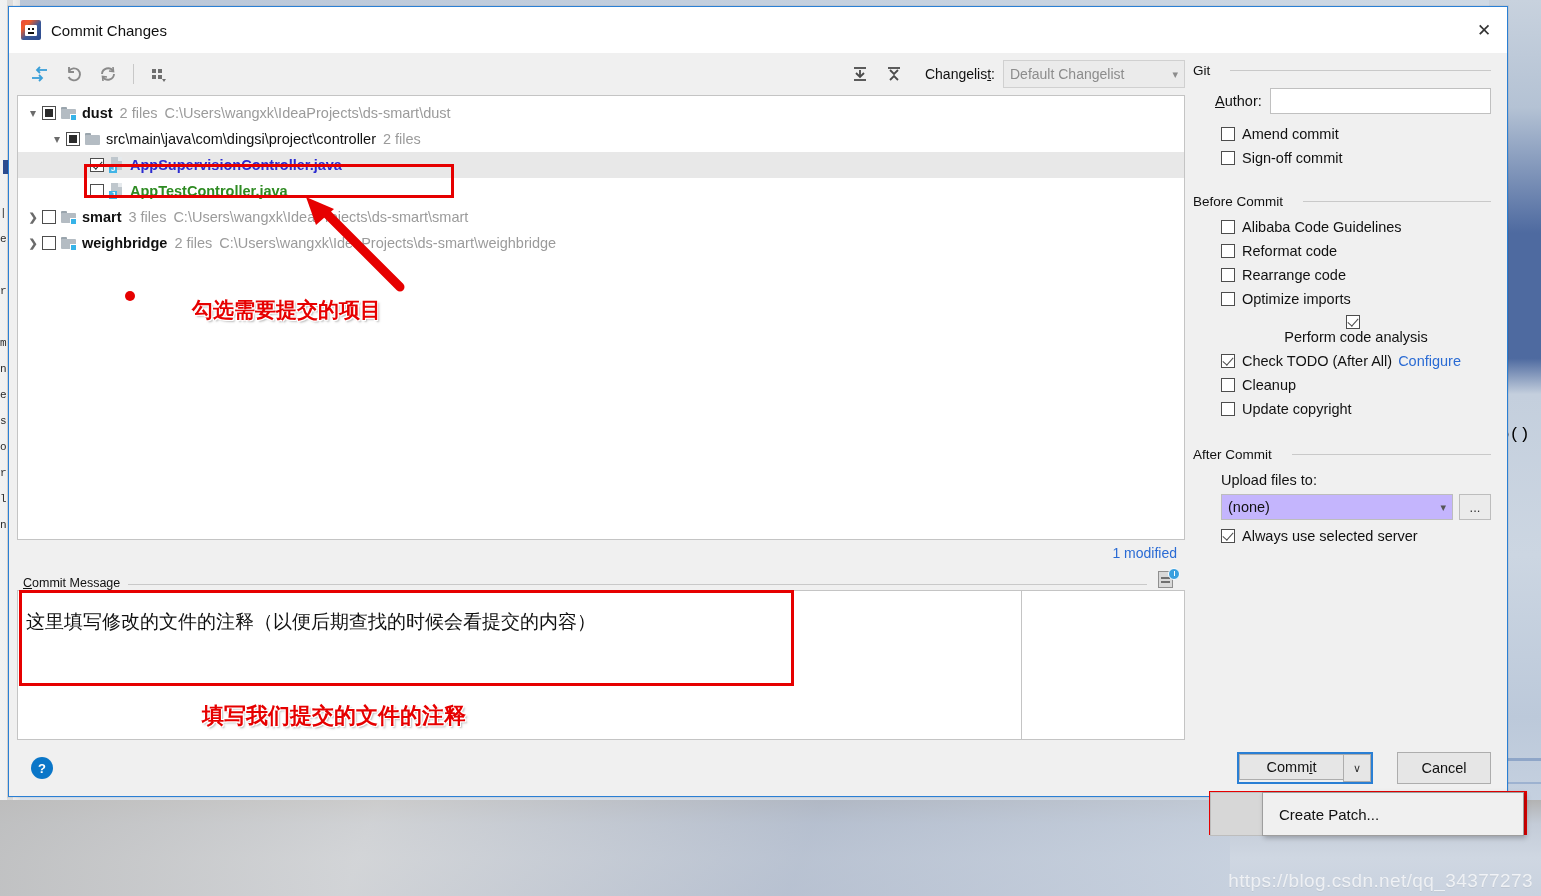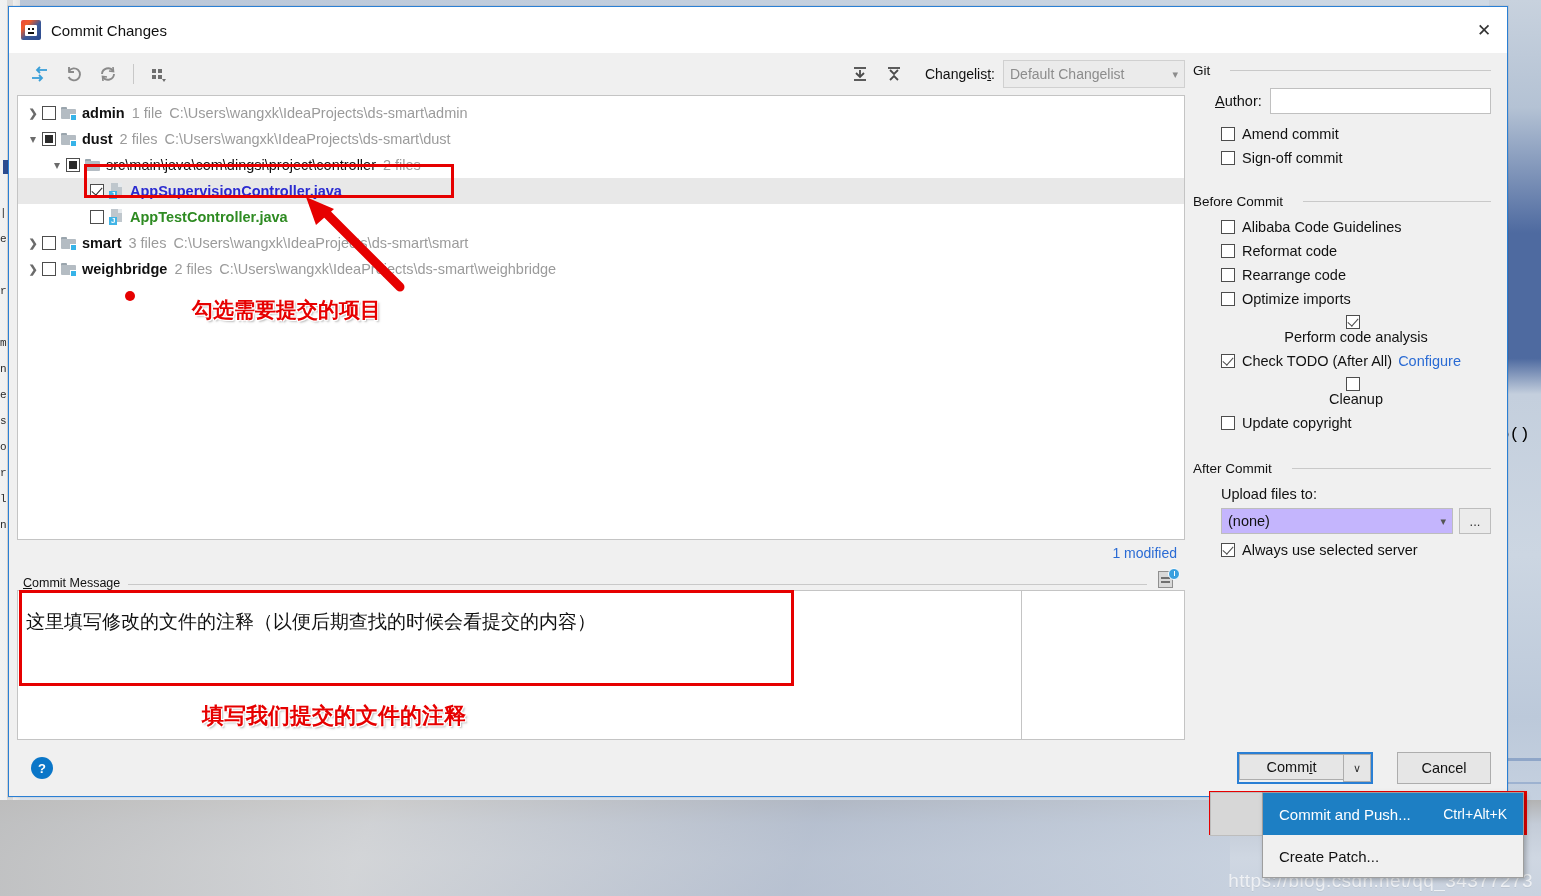--- a/index.html
+++ b/index.html
@@ -340,32 +340,20 @@
           <div class="changelist-label">Changelis<u>t</u>:</div>
           <div class="combo">
             <span class="cval">Default Changelist</span>
             <span class="carr">▾</span>
           </div>
         </div>
       </div>
 
       <div class="tree-wrap">
         <div class="tree" id="tree-root">
-            <div class="trow" style="padding-left: 6px;">
-              <span class="chev closed"></span>
-              <span class="cb unchecked"></span>
-              <span class="folder-ic">
-                <span class="tab"></span>
-                <span class="bd"></span>
-                <span class="badge"></span>
-              </span>
-              <span class="tname">admin</span>
-              <span class="tmeta">1 file</span>
-              <span class="tpath">C:\Users\wangxk\IdeaProjects\ds-smart\admin</span>
-            </div>
             <div class="trow" style="padding-left: 6px;">
               <span class="chev open"></span>
               <span class="cb partial"></span>
               <span class="folder-ic">
                 <span class="tab"></span>
                 <span class="bd"></span>
                 <span class="badge"></span>
               </span>
               <span class="tname">dust</span>
               <span class="tmeta">2 files</span>
@@ -500,21 +488,21 @@
           </div>
           <div class="chk-row" style="margin-left: 28px; flex-direction: column;">
             <span class="chk checked"></span>
             <span>Perform code analysis</span>
           </div>
           <div class="chk-row" style="margin-left: 28px;">
             <span class="chk checked"></span>
             <span>Check TODO (After All)</span>
             <span class="cfg-link">Configure</span>
           </div>
-          <div class="chk-row" style="margin-left: 28px; flex-direction: column;">
+          <div class="chk-row" style="margin-left: 28px;">
             <span class="chk"></span>
             <span>Cleanup</span>
           </div>
           <div class="chk-row" style="margin-left: 28px;">
             <span class="chk"></span>
             <span>Update copyright</span>
           </div>
         </div>
 
       <div class="grp-head" style="margin-top:30px;">
@@ -543,24 +531,20 @@
     <div class="commit-split">
       <div class="btn-commit">Comm<u>i</u>t</div>
       <div class="btn-commit-arrow">∨</div>
     </div>
     <div class="btn-cancel">Cancel</div>
   </div>
 </div>
 
 <div class="menu-left-gutter"></div>
 <div id="popup-menu">
-    <div class="menu-item hi">
-      <span>Commit and Push...</span>
-      <span class="menu-shortcut">Ctrl+Alt+K</span>
-    </div>
     <div class="menu-item">
       <span>Create Patch...</span>
     </div>
   </div>
 
 <div class="ann-box" style="left:84px; top:164px; width:370px; height:34px;"></div>
 <svg class="ann-arrow" style="left:300px; top:195px; width:110px; height:100px;" viewBox="0 0 110 100">
   <path d="M100 92 L24 16" stroke="#e60000" stroke-width="9" stroke-linecap="round"></path>
   <path d="M6 2 L34 14 L16 30 Z" fill="#e60000"></path>
 </svg>

